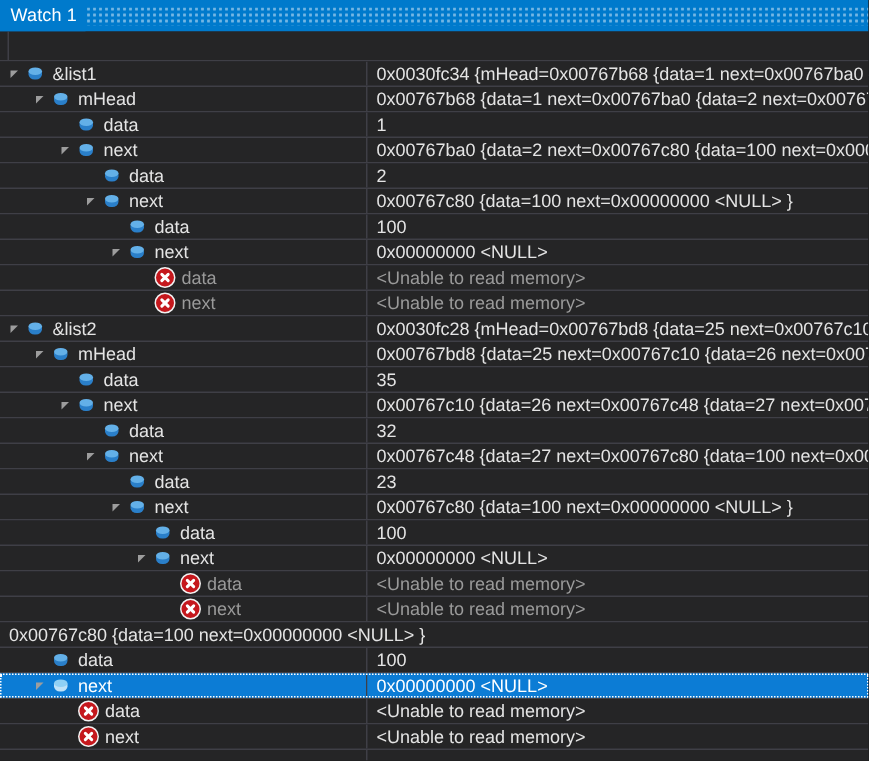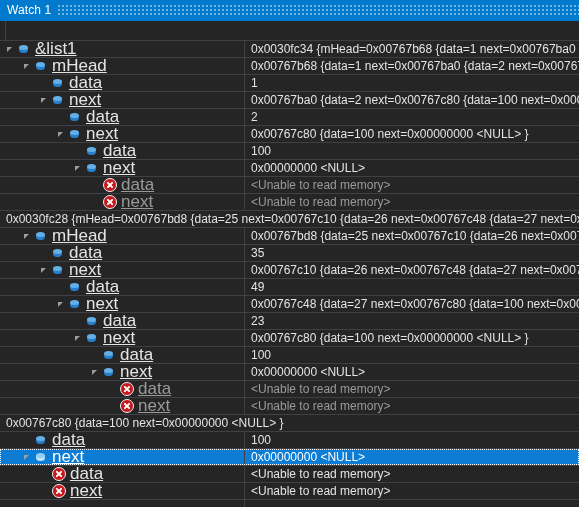--- a/index.html
+++ b/index.html
@@ -234,25 +234,24 @@
     top: 6px;
     width: 8px;
     height: 2px;
     background: #ffffff;
     border-radius: 1px;
   }
   .err-icon .bar1 { transform: rotate(45deg); }
   .err-icon .bar2 { transform: rotate(-45deg); }
 
   .row-label {
-    font-size: 17px;
+    font-size: 12px;
     line-height: 16px;
     color: #e4e4e4;
     white-space: nowrap;
-    text-decoration: underline;
   }
   .row-label.dim { color: #9a9a9a; }
   .row.selected .row-label { color: #ffffff; }
 
   .blank-row {
     height: 17px;
     display: flex;
     box-sizing: border-box;
     border-bottom: 1px solid #3f3f46;
     background: #252526;
@@ -398,20 +397,29 @@
           <span class="err-icon">
             <span class="disc"></span>
             <span class="bar1"></span>
             <span class="bar2"></span>
           </span>
           <span class="row-label dim">next</span>
         </div>
         <div class="cell-value dim">&lt;Unable to read memory&gt;</div>
       </div>
       <div class="row">
+        <div class="cell-name">
+          <span class="indent" style="width: 0px;"></span>
+          <span class="expander expanded"></span>
+          <span class="var-icon">
+            <span class="cube-bot"></span>
+            <span class="cube-top"></span>
+          </span>
+          <span class="row-label">&amp;list2</span>
+        </div>
         <div class="cell-value">0x0030fc28 {mHead=0x00767bd8 {data=25 next=0x00767c10 {data=26 next=0x00767c48 {data=27 next=0x00767c80 ...</div>
       </div>
       <div class="row">
         <div class="cell-name">
           <span class="indent" style="width: 17px;"></span>
           <span class="expander expanded"></span>
           <span class="var-icon">
             <span class="cube-bot"></span>
             <span class="cube-top"></span>
           </span>
@@ -446,21 +454,21 @@
       <div class="row">
         <div class="cell-name">
           <span class="indent" style="width: 51px;"></span>
           <span class="expander none"></span>
           <span class="var-icon">
             <span class="cube-bot"></span>
             <span class="cube-top"></span>
           </span>
           <span class="row-label">data</span>
         </div>
-        <div class="cell-value">49</div>
+        <div class="cell-value">32</div>
       </div>
       <div class="row">
         <div class="cell-name">
           <span class="indent" style="width: 51px;"></span>
           <span class="expander expanded"></span>
           <span class="var-icon">
             <span class="cube-bot"></span>
             <span class="cube-top"></span>
           </span>
           <span class="row-label">next</span>

